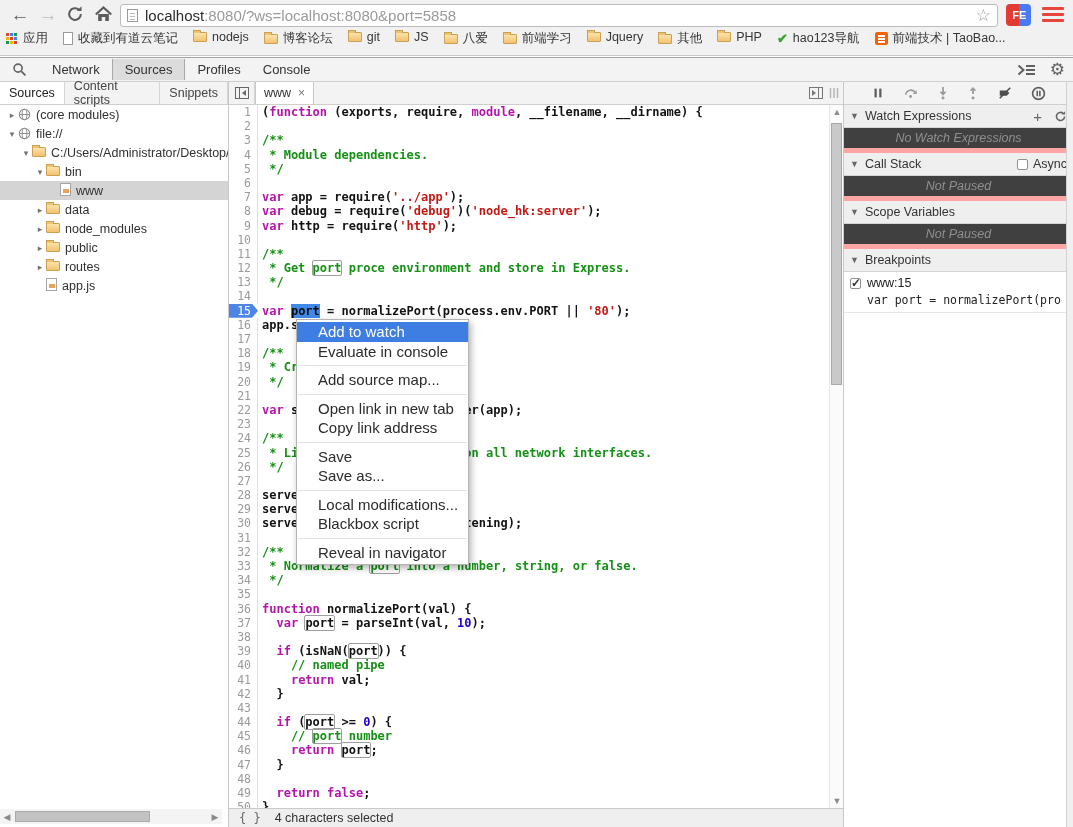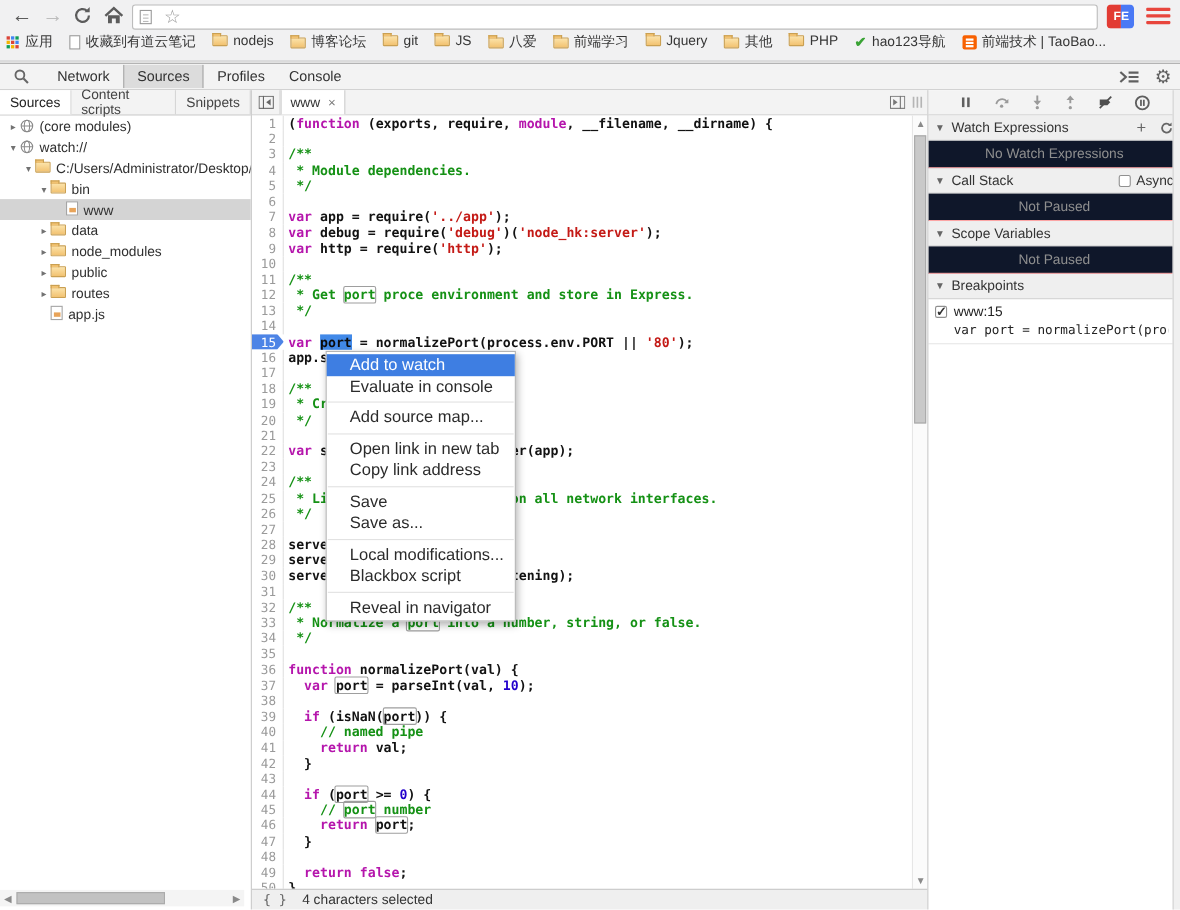--- a/index.html
+++ b/index.html
@@ -87,21 +87,21 @@
   .menu-item { height:19.5px; line-height:19.5px; padding-left:21px; font-size:15px; color:#2b2b2b; white-space:nowrap; }
   .menu-item.hl { background:#3e7ee2; color:#fff; }
   .menu-sep { border-top:1px solid #e2e2e2; margin:4px 1px; }
 
   
   #right-panel { left:844px; top:82px; width:229px; height:745px; background:#fff; }
   .dbg-bar { height:23px; border-bottom:1px solid #cfcfcf; background:#f3f3f3; display:flex; align-items:center; justify-content:space-around; padding:0 18px; }
   .sec-head { height:23px; background:#efefef; border-bottom:1px solid #d4d4d4; display:flex; align-items:center; padding:0 6px; font-size:12.5px; color:#333; }
   .sec-head .tri { font-size:9px; color:#666; margin-right:6px; }
   .sec-head .spacer { flex:1; }
-  .sec-empty { height:25px; display:flex; align-items:center; justify-content:center; font-size:12.5px; color:#8f8f8f; border-bottom:1px solid #fca5a5; background:#0f172a; }
+  .sec-empty { height:25px; display:flex; align-items:center; justify-content:center; font-size:12.5px; font-style:italic; color:#8f8f8f; border-bottom:5px solid #fca5a5; background:#404040; }
   .plus { font-size:15px; color:#666; margin-right:12px; }
   .cb { width:11px; height:11px; border:1px solid #909090; background:#fff; border-radius:2px; flex:none; position:relative; }
   .cb.checked::after { content:"\2713"; position:absolute; left:0px; top:-3px; font-size:12px; color:#333; font-weight:bold; }
   .async-lbl { font-size:12.5px; color:#333; margin-left:5px; }
   .bp-entry { padding:4px 6px 5px 6px; border-bottom:1px solid #e6e6e6; }
   .bp-top { display:flex; align-items:center; gap:6px; font-size:12.5px; color:#222; }
   .bp-src { font-family:"DejaVu Sans Mono", monospace; font-size:11.5px; color:#222; margin:3px 0 0 17px; white-space:nowrap; overflow:hidden; width:195px; }
   #right-edge-scroll { left:1066px; top:82px; width:7px; height:745px; background:#f0f0f0; border-left:1px solid #d2d2d2; }
 
   svg.gi { display:block; }
@@ -119,20 +119,21 @@
       </svg>
   </span>
   <span class="abs" style="left:94px;top:5px;">
     <svg class="gi" width="19" height="19" viewBox="0 0 16 16">
         <path d="M1.5 8 8 2l6.5 6" fill="none" stroke="#5c5c5c" stroke-width="1.8"></path>
         <path d="M3.5 7.5v6h3v-3.5h3v3.5h3v-6z" fill="#5c5c5c"></path>
       </svg>
   </span>
   <div class="abs" id="url-bar">
     <span class="page-ico"></span>
+    <span id="url-text"><span id="url-host">localhost</span><span id="url-rest">:8080/?ws=localhost:8080&amp;port=5858</span></span>
     <span class="star">☆</span>
   </div>
   <div class="abs" id="fe-icon">
       <span class="f">F</span>
       <span class="e">E</span>
     </div>
   <div class="abs" id="menu-btn">
       <div></div>
       <div></div>
       <div></div>
@@ -279,21 +280,21 @@
     </div>
     <div class="tree-row" style="padding-left: 6px;">
       <span class="tr-arrow">▾</span>
       <span class="tr-icon">
         <svg class="gi" width="13" height="13" viewBox="0 0 14 14">
           <circle cx="7" cy="7" r="5.6" fill="none" stroke="#8a8a8a" stroke-width="1.1"></circle>
           <ellipse cx="7" cy="7" rx="2.6" ry="5.6" fill="none" stroke="#8a8a8a" stroke-width="1"></ellipse>
           <line x1="1.4" y1="7" x2="12.6" y2="7" stroke="#8a8a8a" stroke-width="1"></line>
         </svg>
       </span>
-      <span>watch://</span>
+      <span>file://</span>
     </div>
     <div class="tree-row" style="padding-left: 20px;">
       <span class="tr-arrow">▾</span>
       <span class="tr-icon"><span class="ic-folder" style="display:inline-block"></span></span>
       <span>C:/Users/Administrator/Desktop/n</span>
     </div>
     <div class="tree-row" style="padding-left: 34px;">
       <span class="tr-arrow">▾</span>
       <span class="tr-icon"><span class="ic-folder" style="display:inline-block"></span></span>
       <span>bin</span>

